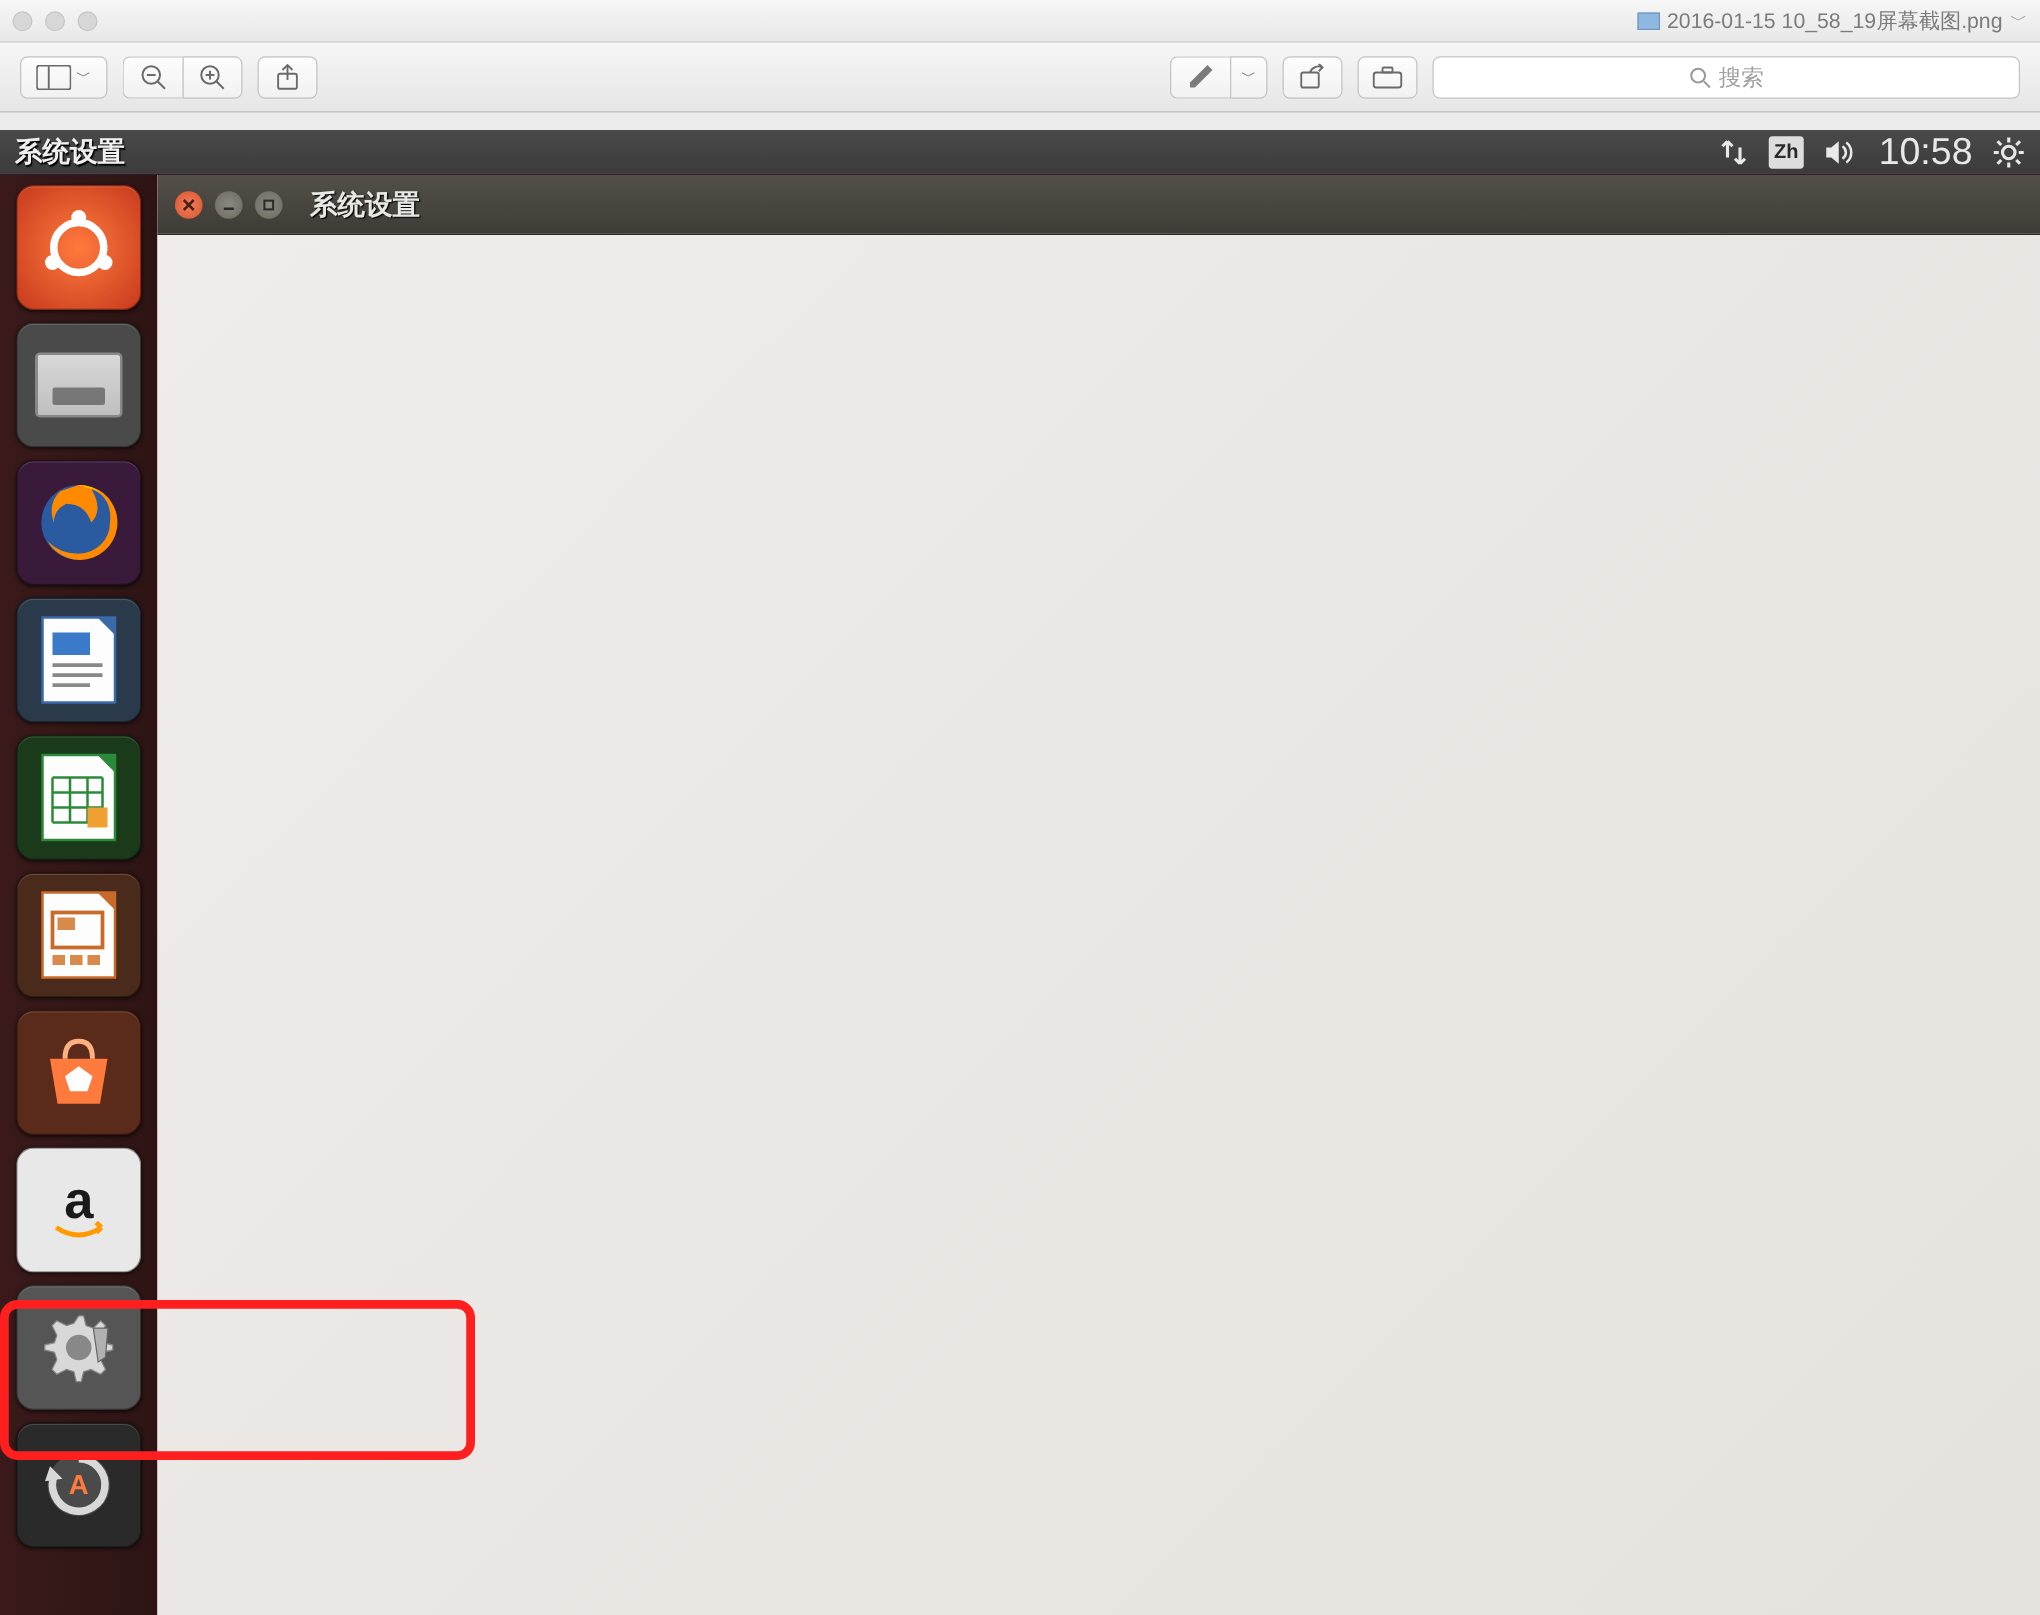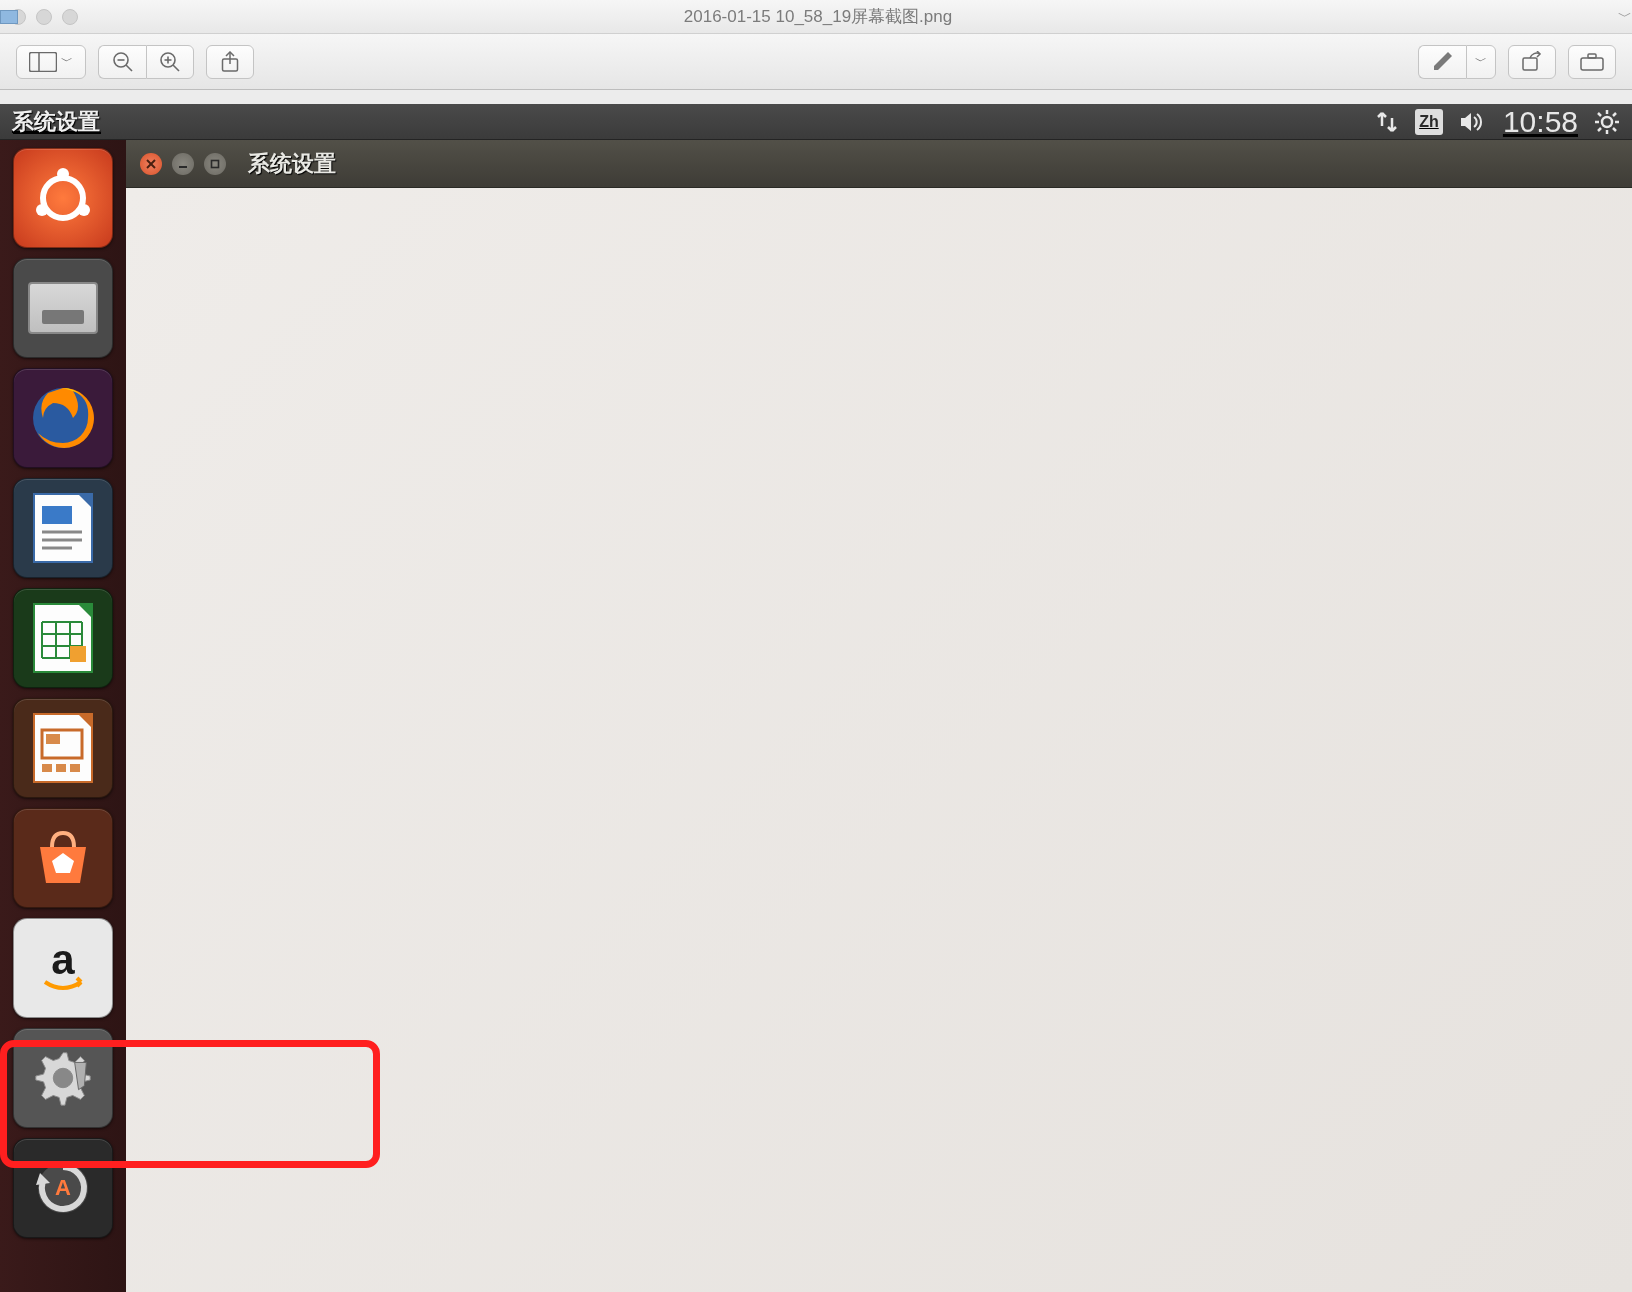--- a/index.html
+++ b/index.html
@@ -20,22 +20,22 @@
   align-items: center;
   padding: 0 10px;
   position: relative;
 }
 .mac-traffic { display: flex; gap: 10px; }
 .mac-traffic .dot {
   width: 16px; height: 16px; border-radius: 50%;
   background: #d7d7d7; border: 1px solid #c5c5c5;
 }
 .mac-title-center {
-  position: absolute; left: 0; right: 0; text-align: center;
-  font-size: 17px; color: #7b7b7b; display: flex; align-items: center; justify-content: space-between; gap: 6px;
+  position: absolute; left: 0; right: 10px; text-align: center;
+  font-size: 17px; color: #7b7b7b; display: flex; align-items: center; justify-content: flex-end; gap: 6px;
   pointer-events: none;
 }
 .mac-title-center .img-icon { width: 18px; height: 14px; background:#8fb8e0; border:1px solid #6f98c0; display:inline-block;}
 .mac-title-center .chev { font-size: 14px; color:#9a9a9a; }
 
 .mac-toolbar {
   height: 56px;
   background: linear-gradient(#f6f6f6, #e6e6e6);
   border-bottom: 1px solid #bdbdbd;
   display: flex;
@@ -57,21 +57,20 @@
 .tb-spacer { flex:1; }
 .tb-search {
   height:34px; width:470px; border:1px solid #c4c4c4; border-radius:6px;
   background:#fff; display:flex; align-items:center; justify-content:center; gap:6px; color:#a0a0a0; font-size:18px;
 }
 
 
 .ubuntu-area {
   position:absolute; left:0; right:0; top:104px; bottom:0;
   background:#ec4899;
-  text-decoration:underline;
 }
 
 
 .unity-panel {
   height:36px;
   background: linear-gradient(#4a4a4a,#3b3b3b);
   border-bottom:1px solid #242424;
   display:flex; align-items:center; padding:0 12px;
   color:#f0f0f0; font-size:22px; font-weight:600;
 }
@@ -212,20 +211,27 @@
         <rect x="3" y="7" width="14" height="12" rx="1.5" fill="none" stroke="#6a6a6a" stroke-width="1.5"></rect>
         <path d="M10 7 A7 7 0 0 1 20 3" fill="none" stroke="#6a6a6a" stroke-width="1.5"></path>
         <polyline points="17,0 20,3 17,6" fill="none" stroke="#6a6a6a" stroke-width="1.5"></polyline>
       </svg>
   </div>
   <div class="tb-btn">
     <svg width="26" height="20" viewBox="0 0 26 20">
         <rect x="2" y="6" width="22" height="12" rx="2" fill="none" stroke="#6a6a6a" stroke-width="1.5"></rect>
         <rect x="9" y="2" width="8" height="4" rx="1" fill="none" stroke="#6a6a6a" stroke-width="1.5"></rect>
       </svg>
+  </div>
+  <div class="tb-search">
+    <svg width="18" height="18" viewBox="0 0 18 18">
+        <circle cx="7.5" cy="7.5" r="5.5" fill="none" stroke="#9a9a9a" stroke-width="1.6"></circle>
+        <line x1="12" y1="12" x2="17" y2="17" stroke="#9a9a9a" stroke-width="1.6"></line>
+      </svg>
+    <span>搜索</span>
   </div>
 </div>
 
 <div class="ubuntu-area">
 
   <div class="unity-panel">
     <span class="panel-title">系统设置</span>
     <div class="panel-right">
       <div class="ind">
         <svg width="24" height="24" viewBox="0 0 24 24">

